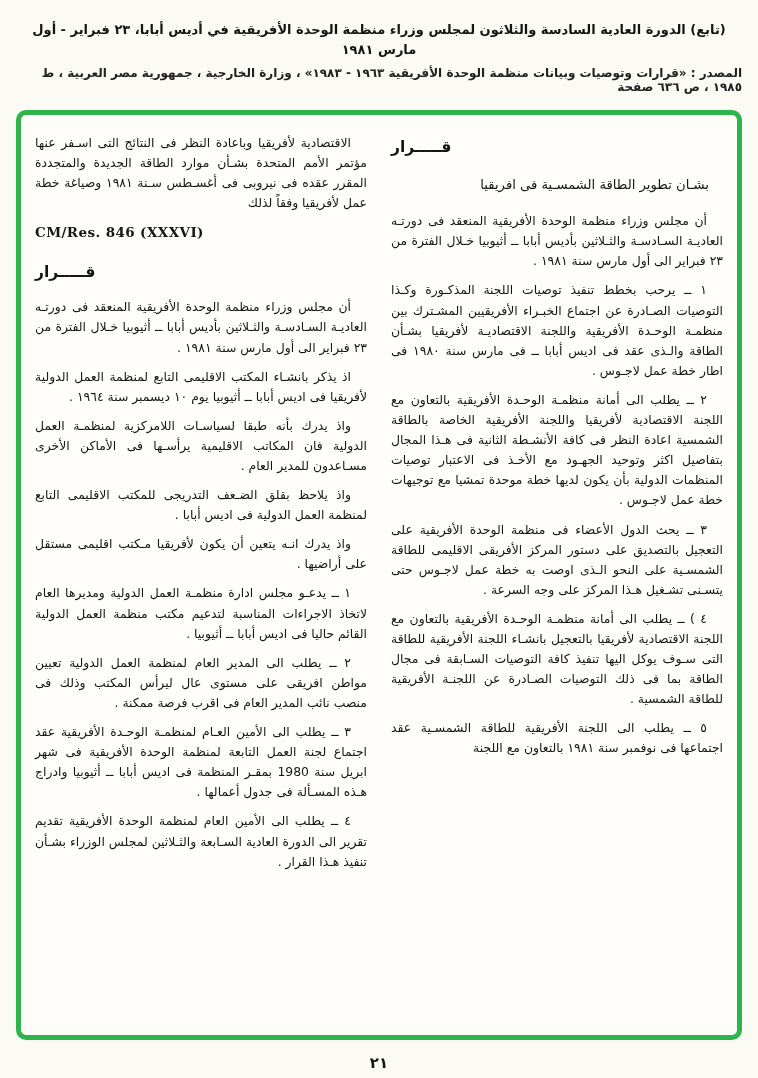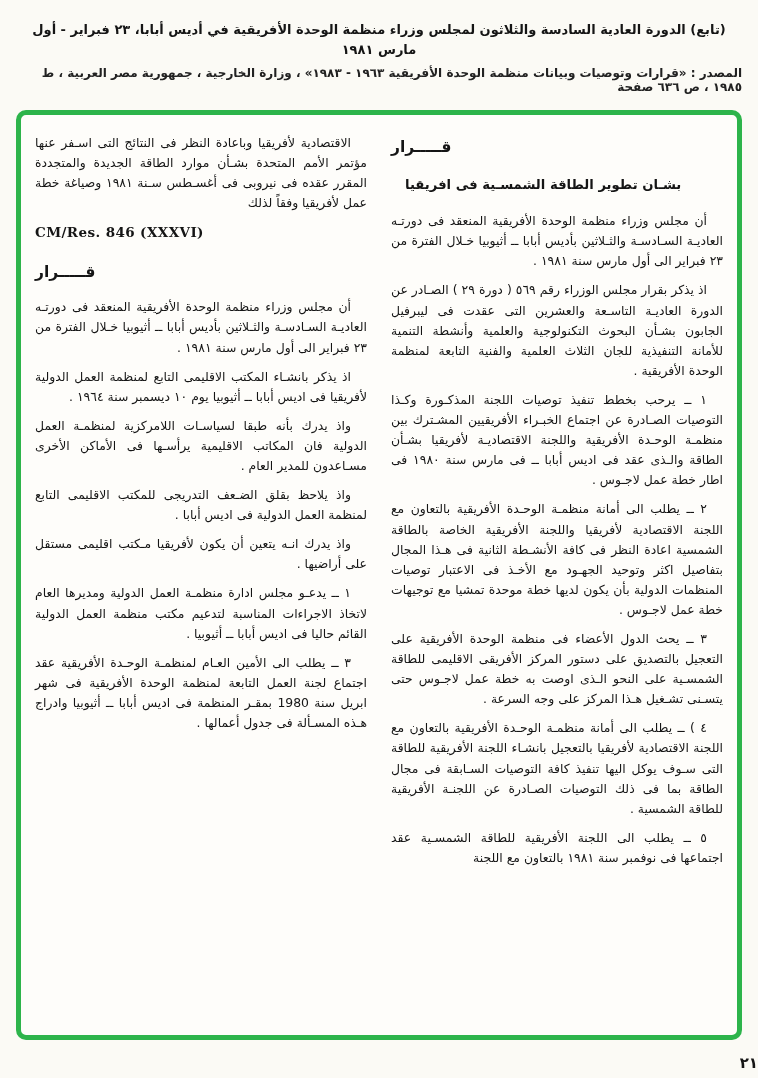--- a/index.html
+++ b/index.html
@@ -66,32 +66,32 @@
     text-indent: 0;
   }
   .res-ref.after-gap { }
   .res-title {
     text-align: left;
     font-size: 15.5px;
     font-weight: bold;
     margin: 2px 0 12px 0;
   }
   .res-subtitle {
-    text-align: left;
+    text-align: right;
     font-size: 13.2px;
-    font-weight: bold;
+    font-weight: normal;
     line-height: 1.9;
     margin: 7px 14px 14px 14px;
   }
   .page-number {
     position: absolute;
     bottom: 6px;
     left: 0;
     right: 0;
-    text-align: right;
+    text-align: center;
     font-weight: bold;
     font-size: 15px;
   }
 </style>
 </head>
 <body>
 
 <div class="page" lang="ar">
 
   <header class="doc-header">
@@ -99,39 +99,40 @@
     <div class="hdr-line2">المصدر : «قرارات وتوصيات وبيانات منظمة الوحدة الأفريقية ١٩٦٣ - ١٩٨٣» ، وزارة الخارجية ، جمهورية مصر العربية ، ط ١٩٨٥ ، ص ٦٣٦ صفحة</div>
   </header>
 
   <div class="green-frame" style="border-color: rgb(45, 180, 75);">
     <div class="columns">
 
       <section class="col">
         <div class="res-title">قـــــرار</div>
         <div class="res-subtitle">بشـان تطوير الطاقة الشمسـية فى افريقيا</div>
         <p>أن مجلس وزراء منظمة الوحدة الأفريقية المنعقد فى دورتـه العاديـة السـادسـة والثـلاثين بأديس أبابا ــ أثيوبيا خـلال الفترة من ٢٣ فبراير الى أول مارس سنة ١٩٨١ .</p>
-        <p>اذ يذكر بقرار مجلس الوزراء رقم ٥٦٩ ( دورة ٢٩ ) الصـادر عن الدورة العاديـة التاسـعة والعشرين التى عقدت فى ليبرفيل الجابون بشـأن البحوث التكنولوجية والعلمية وأنشطة التنمية للأمانة التنفيذية للجان الثلاث العلمية والفنية التابعة لمنظمة الوحدة الأفريقية .</p>
         <p>١ ــ يرحب بخطط تنفيذ توصيات اللجنة المذكـورة وكـذا التوصيات الصـادرة عن اجتماع الخبـراء الأفريقيين المشـترك بين منظمـة الوحـدة الأفريقية واللجنة الاقتصاديـة لأفريقيا بشـأن الطاقة والـذى عقد فى اديس أبابا ــ فى مارس سنة ١٩٨٠ فى اطار خطة عمل لاجـوس .</p>
         <p>٢ ــ يطلب الى أمانة منظمـة الوحـدة الأفريقية بالتعاون مع اللجنة الاقتصادية لأفريقيا واللجنة الأفريقية الخاصة بالطاقة الشمسية اعادة النظر فى كافة الأنشـطة الثانية فى هـذا المجال بتفاصيل اكثر وتوحيد الجهـود مع الأخـذ فى الاعتبار توصيات المنظمات الدولية بأن يكون لديها خطة موحدة تمشيا مع توجيهات خطة عمل لاجـوس .</p>
         <p>٣ ــ يحث الدول الأعضاء فى منظمة الوحدة الأفريقية على التعجيل بالتصديق على دستور المركز الأفريقى الاقليمى للطاقة الشمسـية على النحو الـذى اوصت به خطة عمل لاجـوس حتى يتسـنى تشـغيل هـذا المركز على وجه السرعة .</p>
         <p>٤ ) ــ يطلب الى أمانة منظمـة الوحـدة الأفريقية بالتعاون مع اللجنة الاقتصادية لأفريقيا بالتعجيل بانشـاء اللجنة الأفريقية للطاقة التى سـوف يوكل اليها تنفيذ كافة التوصيات السـابقة فى مجال الطاقة بما فى ذلك التوصيات الصـادرة عن اللجنـة الأفريقية للطاقة الشمسية .</p>
         <p>٥ ــ يطلب الى اللجنة الأفريقية للطاقة الشمسـية عقد اجتماعها فى نوفمبر سنة ١٩٨١ بالتعاون مع اللجنة</p>
       </section>
 
       <section class="col">
         <p>الاقتصادية لأفريقيا وباعادة النظر فى النتائج التى اسـفر عنها مؤتمر الأمم المتحدة بشـأن موارد الطاقة الجديدة والمتجددة المقرر عقده فى نيروبى فى أغسـطس سـنة ١٩٨١ وصياغة خطة عمل لأفريقيا وفقاً لذلك</p>
         <div class="res-ref after-gap">CM/Res. 846 (XXXVI)</div>
         <div class="res-title">قـــــرار</div>
         <p>أن مجلس وزراء منظمة الوحدة الأفريقية المنعقد فى دورتـه العاديـة السـادسـة والثـلاثين بأديس أبابا ــ أثيوبيا خـلال الفترة من ٢٣ فبراير الى أول مارس سنة ١٩٨١ .</p>
         <p>اذ يذكر بانشـاء المكتب الاقليمى التابع لمنظمة العمل الدولية لأفريقيا فى اديس أبابا ــ أثيوبيا يوم ١٠ ديسمبر سنة ١٩٦٤ .</p>
         <p>واذ يدرك بأنه طبقا لسياسـات اللامركزية لمنظمـة العمل الدولية فان المكاتب الاقليمية يرأسـها فى الأماكن الأخرى مسـاعدون للمدير العام .</p>
         <p>واذ يلاحظ بقلق الضـعف التدريجى للمكتب الاقليمى التابع لمنظمة العمل الدولية فى اديس أبابا .</p>
         <p>واذ يدرك انـه يتعين أن يكون لأفريقيا مـكتب اقليمى مستقل على أراضيها .</p>
         <p>١ ــ يدعـو مجلس ادارة منظمـة العمل الدولية ومديرها العام لاتخاذ الاجراءات المناسبة لتدعيم مكتب منظمة العمل الدولية القائم حاليا فى اديس أبابا ــ أثيوبيا .</p>
+        <p>٢ ــ يطلب الى المدير العام لمنظمة العمل الدولية تعيين مواطن افريقى على مستوى عال ليرأس المكتب وذلك فى منصب نائب المدير العام فى اقرب فرصة ممكنة .</p>
         <p>٣ ــ يطلب الى الأمين العـام لمنظمـة الوحـدة الأفريقية عقد اجتماع لجنة العمل التابعة لمنظمة الوحدة الأفريقية فى شهر ابريل سنة 1980 بمقـر المنظمة فى اديس أبابا ــ أثيوبيا وادراج هـذه المسـألة فى جدول أعمالها .</p>
+        <p>٤ ــ يطلب الى الأمين العام لمنظمة الوحدة الأفريقية تقديم تقرير الى الدورة العادية السـابعة والثـلاثين لمجلس الوزراء بشـأن تنفيذ هـذا القرار .</p>
       </section>
 
     </div>
   </div>
 
   <div class="page-number">٢١</div>
 
 </div>
 
 </body></html>

